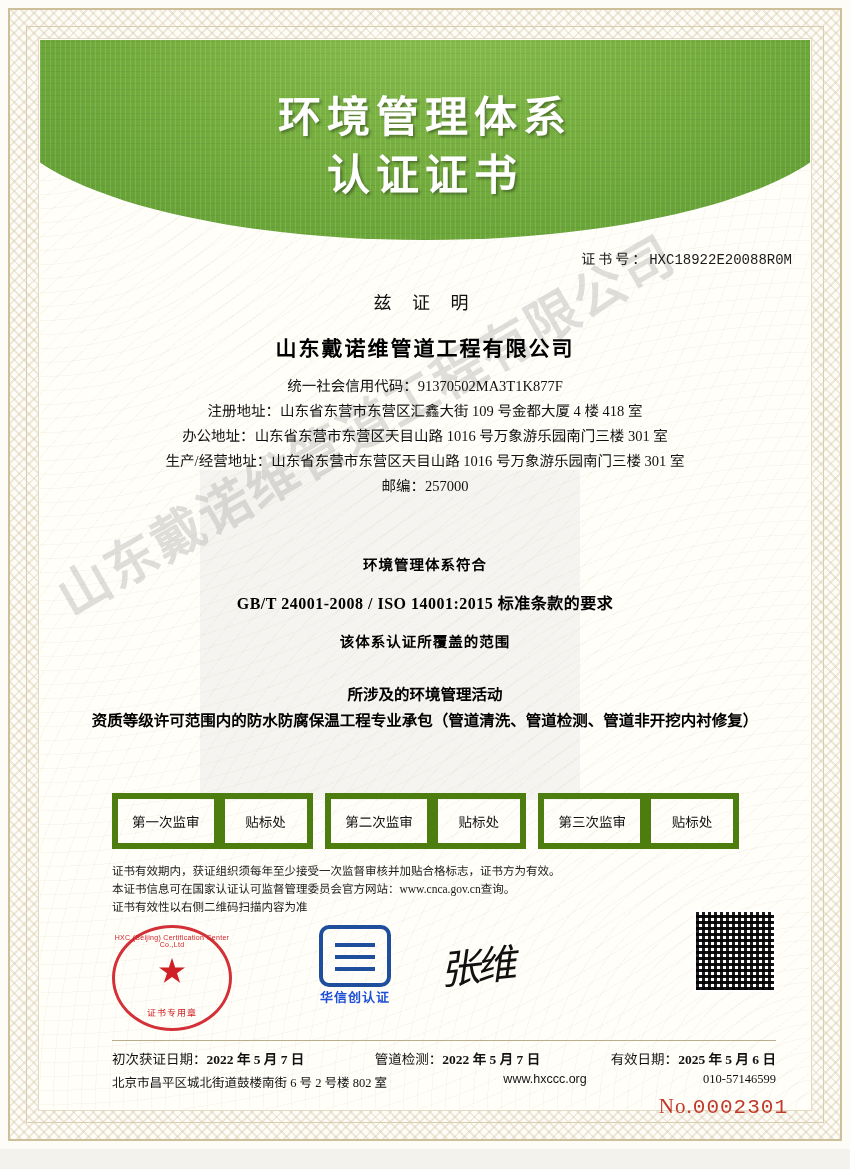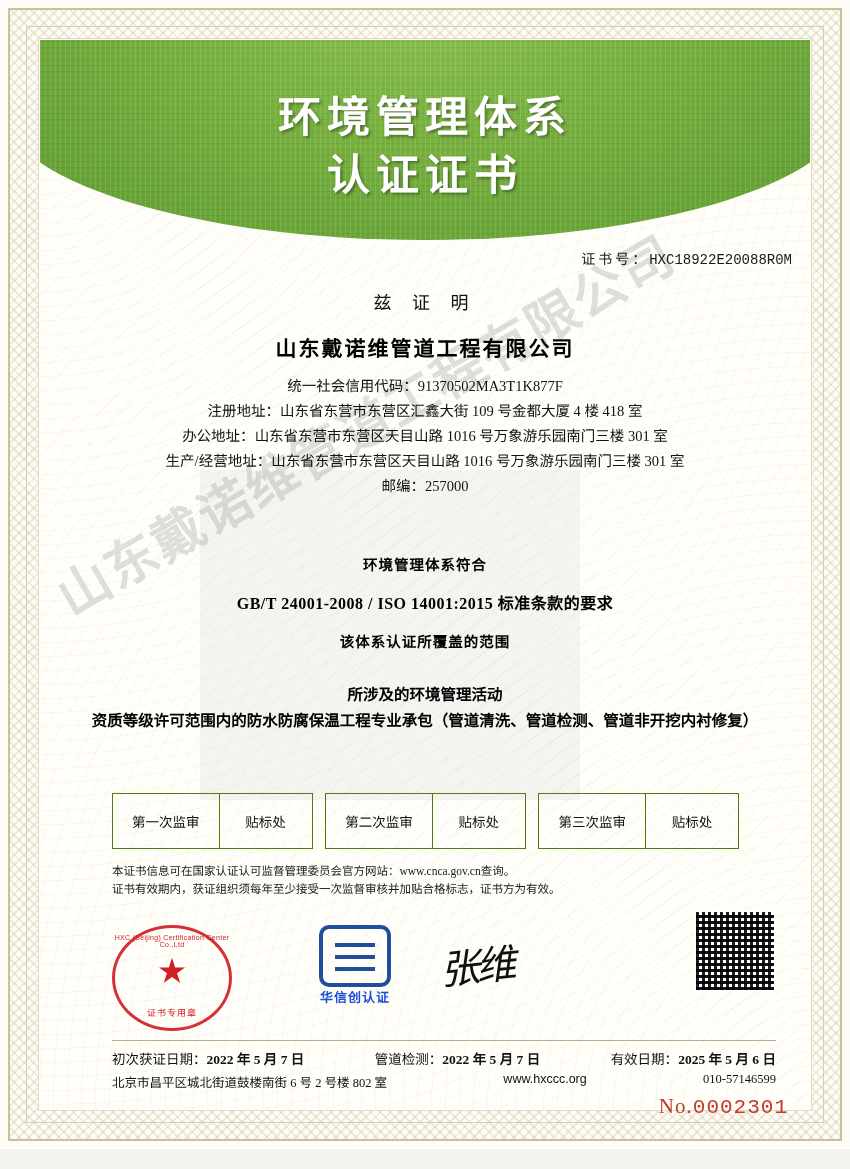--- a/index.html
+++ b/index.html
@@ -212,21 +212,21 @@
   
   .audit-table {
     position: absolute;
     left: 112px;
     top: 793px;
     width: 626px;
     height: 56px;
     display: flex;
   }
   .audit-cell {
-    border: 1px solid #4d7c0f;
+    border: 6px solid #4d7c0f;
     margin-right: -1px;
     display: flex;
     align-items: center;
     justify-content: center;
     font-size: 13.5px;
     color: #111;
     box-sizing: border-box;
   }
   .audit-cell.w1 { width: 110px; }
   .audit-cell.w2 { width: 96px; }
@@ -446,22 +446,23 @@
     <div class="audit-cell w2">贴标处</div>
     <div class="audit-gap"></div>
     <div class="audit-cell w1">第二次监审</div>
     <div class="audit-cell w2">贴标处</div>
     <div class="audit-gap"></div>
     <div class="audit-cell w1">第三次监审</div>
     <div class="audit-cell w2">贴标处</div>
   </div>
 
   <div class="notes">
+    <div>证书有效期内，获证组织须每年至少接受一次监督审核并加贴合格标志，证书方为有效。</div>
     <div>本证书信息可在国家认证认可监督管理委员会官方网站：www.cnca.gov.cn查询。</div>
-    <div>证书有效期内，获证组织须每年至少接受一次监督审核并加贴合格标志，证书方为有效。</div>
+    <div>证书有效性以右侧二维码扫描内容为准</div>
   </div>
 
   <div class="seal-red">
     <div class="ring"></div>
     <div class="arc-text">HXC (Beijing) Certification Center Co.,Ltd</div>
     <div class="star">★</div>
     <div class="bottom-text">证书专用章</div>
   </div>
 
   <div class="logo-hxc">

